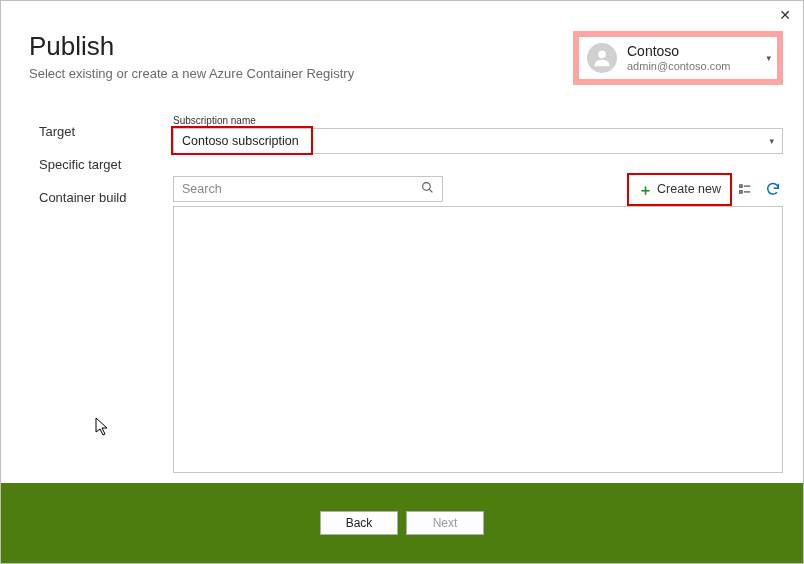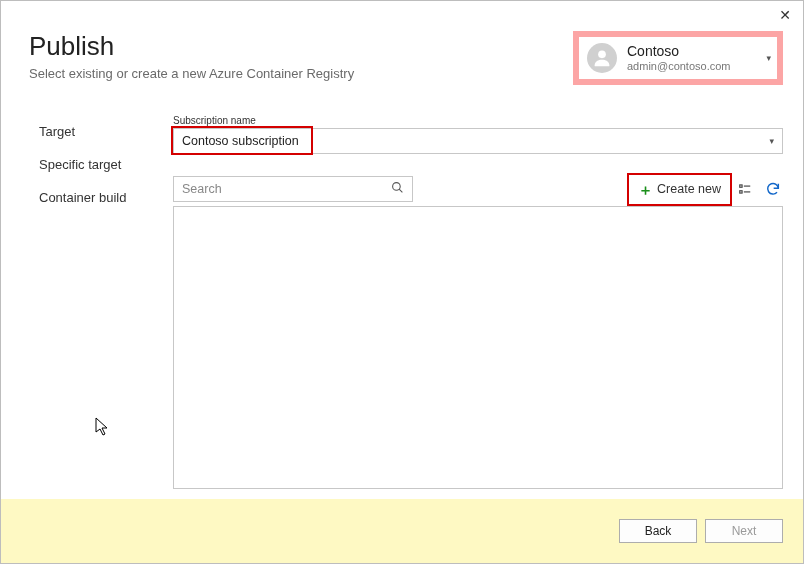--- a/index.html
+++ b/index.html
@@ -57,21 +57,21 @@
   .highlight-sub {
     position: absolute; border: 2.5px solid #d40000; pointer-events: none;
     left: -2px; top: -2px; height: 29px; width: 142px;
   }
   .sub-wrap { position: relative; }
 
   .toolbar-row {
     display: flex; align-items: center; gap: 8px; margin-top: 22px;
   }
   .search-box {
-    border: 1px solid #c7c7c7; height: 26px; width: 240px; display: flex;
+    border: 1px solid #c7c7c7; height: 26px; width: 270px; display: flex;
     align-items: center; padding: 0 8px; font-size: 12.5px; color: #888;
     justify-content: space-between;
   }
   .spacer { flex: 1; }
   .create-new {
     display: flex; align-items: center; gap: 4px; font-size: 12.5px; color: #333;
     padding: 4px 6px; cursor: pointer; position: relative;
   }
   .plus { color: #1a8f1a; font-size: 15px; font-weight: bold; line-height: 1; }
   .highlight-create {
@@ -83,21 +83,21 @@
     cursor: pointer;
   }
   .refresh svg { width: 16px; height: 16px; }
   .listicon svg { width: 14px; height: 14px; }
 
   .results-box {
     border: 1px solid #c7c7c7; flex: 1; margin-top: 4px; min-height: 200px;
   }
 
   .footer {
-    background: #fef9c3; padding: 20px 20px; display: flex; justify-content: flex-end; gap: 8px;
+    background: #4d7c0f; padding: 28px 20px; display: flex; justify-content: center; gap: 8px;
   }
   .btn {
     width: 78px; height: 24px; border: 1px solid #adadad; background: #fdfdfd;
     font-size: 12px; color: #222; display: flex; align-items: center; justify-content: center;
     cursor: pointer;
   }
   .btn.disabled { color: #9a9a9a; cursor: default; }
 
   .cursor-arrow {
     position: absolute; left: 94px; top: 416px; pointer-events: none;

